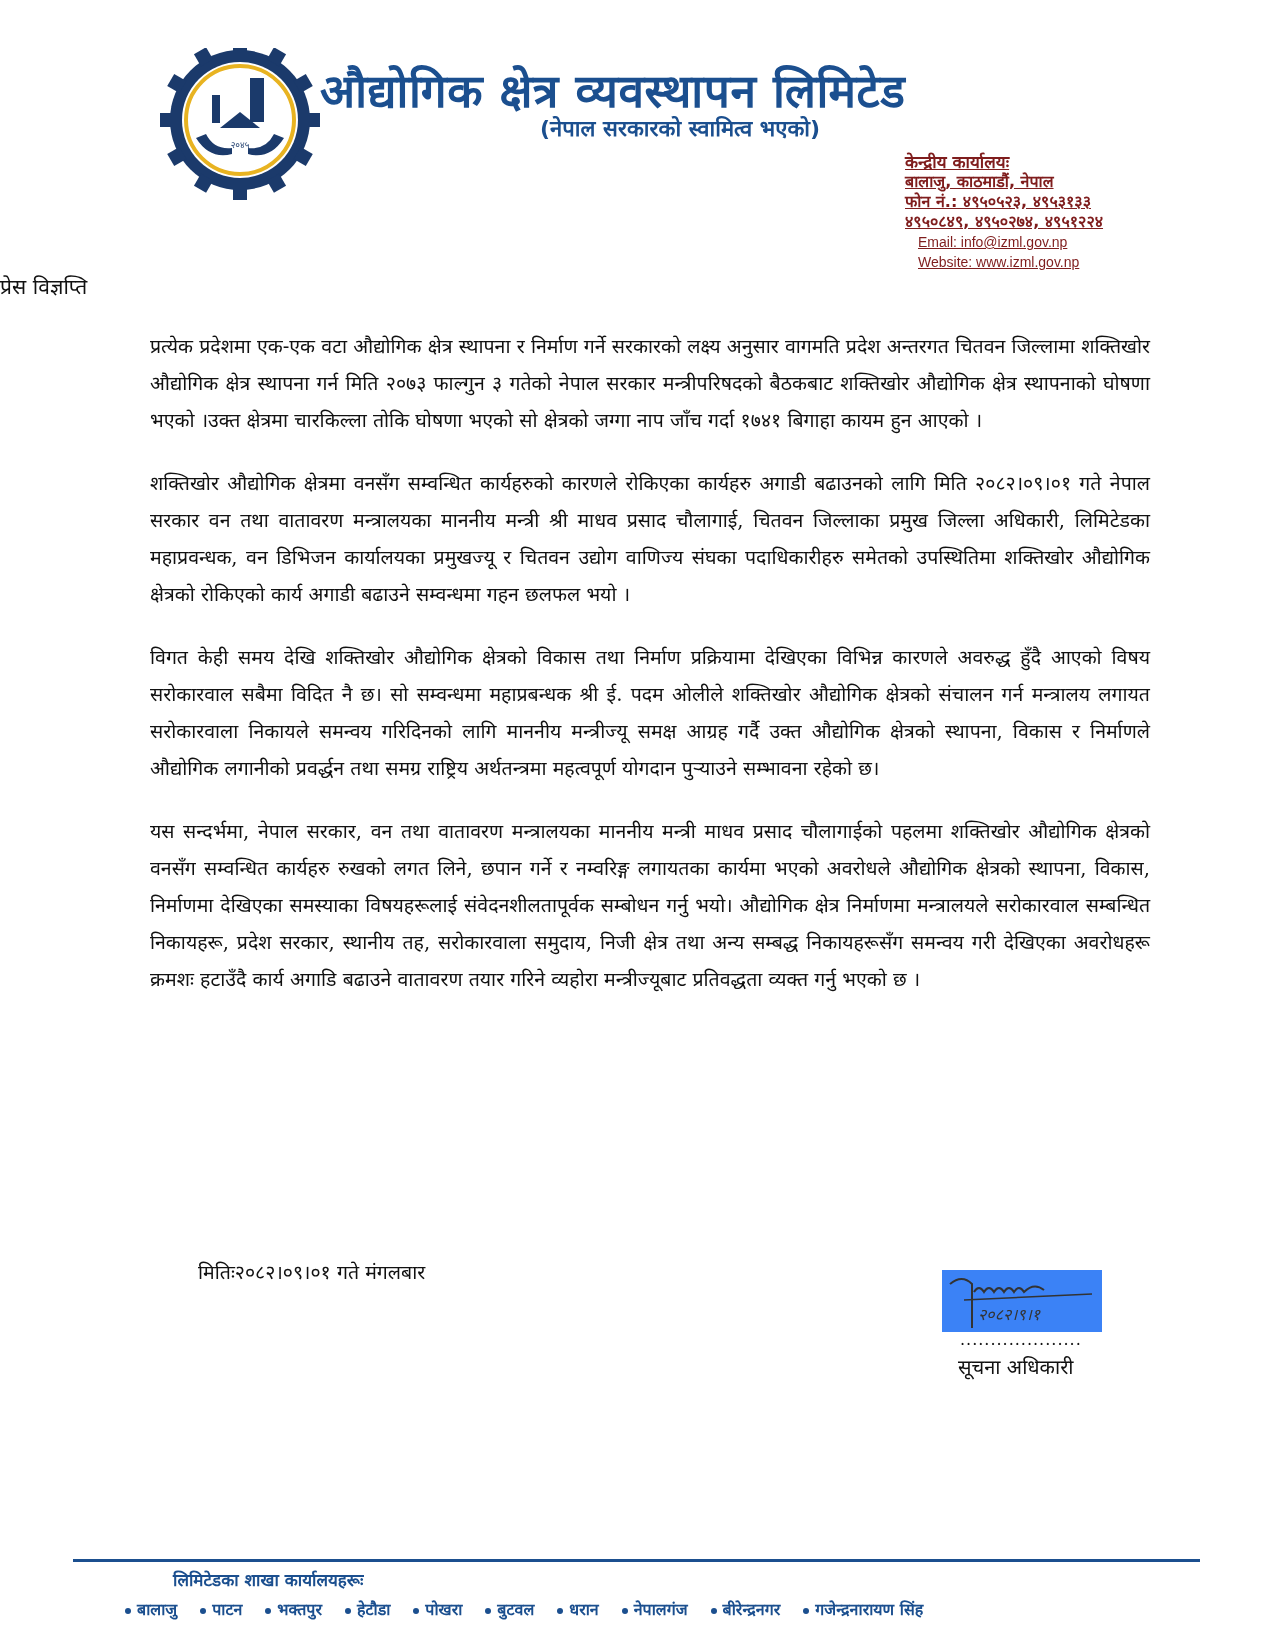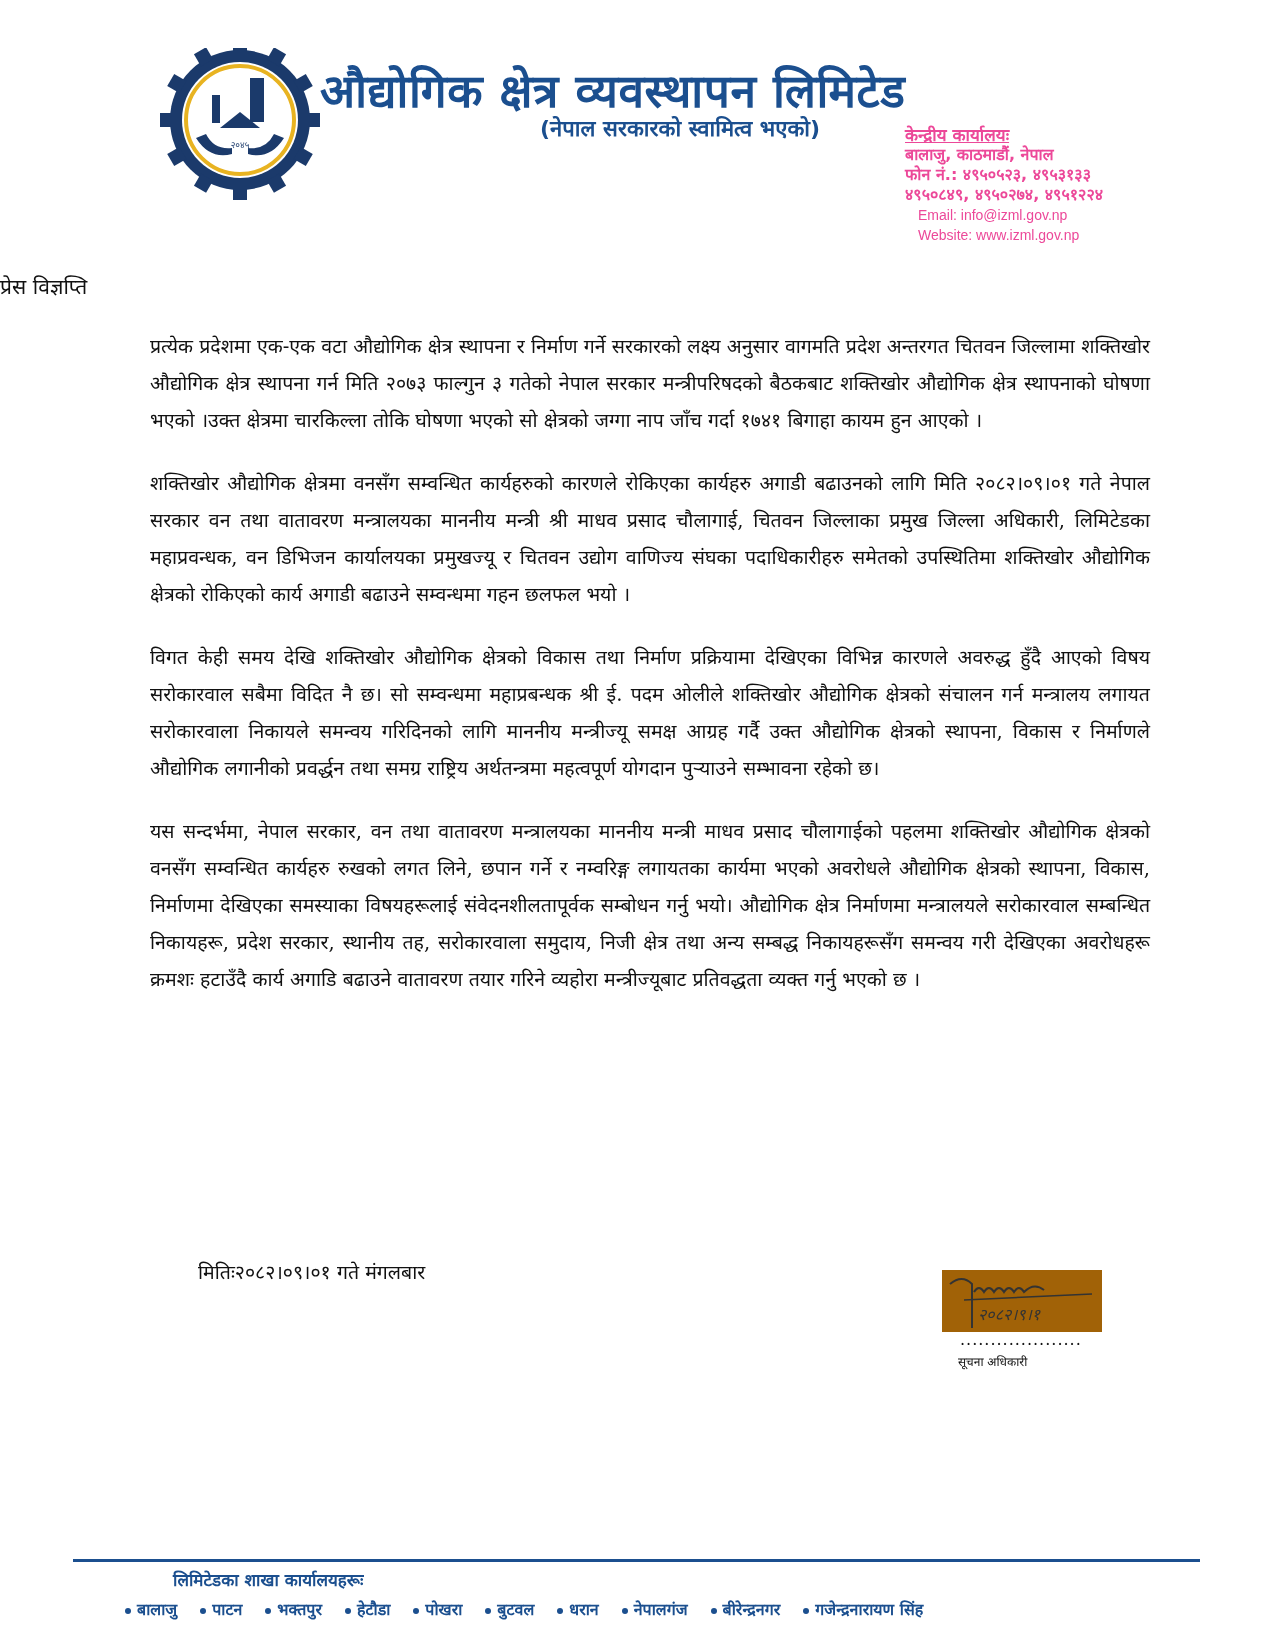--- a/index.html
+++ b/index.html
@@ -3,33 +3,33 @@
 <meta charset="utf-8">
 <style>
   html, body { margin: 0; padding: 0; background: #ffffff; }
   body { width: 1275px; height: 1650px; position: relative; overflow: hidden;
          font-family: "DejaVu Sans", sans-serif; color: #111; }
   .logo { position: absolute; left: 130px; top: 48px; width: 190px; height: 170px; }
   .org-title { position: absolute; left: 320px; top: 58px; font-size: 46px; font-weight: bold;
                color: #1b4f8f; letter-spacing: 0.5px; font-family: "DejaVu Sans", sans-serif; }
   .org-subtitle { position: absolute; left: 540px; top: 112px; font-size: 22px; font-weight: bold;
                   color: #1b4f8f; }
-  .contact { position: absolute; left: 905px; top: 125px; color: #ec4899; font-size: 16px; line-height: 20px; }
+  .contact { position: absolute; left: 905px; top: 152px; color: #7f1d1d; font-size: 16px; line-height: 20px; text-decoration: underline; }
   .contact .hdr { font-weight: bold; text-decoration: underline; font-size: 17px; }
   .contact .b { font-weight: bold; }
   .contact .en { font-family: "Liberation Sans", sans-serif; font-size: 14px; margin-left: 13px; }
   .doc-title { position: absolute; left: 0; width: 1275px; top: 272px; font-size: 21px;
                font-family: "DejaVu Serif", serif; }
   .body { position: absolute; left: 150px; width: 1000px; top: 328px;
           font-family: "DejaVu Serif", serif; font-size: 19.5px; line-height: 37px; text-align: justify; }
   .body p { margin: 0 0 26px 0; }
   .date-line { position: absolute; left: 150px; top: 1258px; font-family: "DejaVu Serif", serif; font-size: 19.5px; margin-left: 48px; }
-  .signature { position: absolute; left: 942px; top: 1270px; width: 160px; height: 62px; background: #a16207; }
+  .signature { position: absolute; left: 942px; top: 1270px; width: 160px; height: 62px; background: #3b82f6; }
   .sig-dots { position: absolute; left: 960px; top: 1330px; font-size: 16px; letter-spacing: 1px; font-family: "DejaVu Serif", serif; }
-  .sig-title { position: absolute; left: 958px; top: 1353px; font-family: "DejaVu Serif", serif; font-size: 12px; }
+  .sig-title { position: absolute; left: 958px; top: 1353px; font-family: "DejaVu Serif", serif; font-size: 20px; }
   .footer-rule { position: absolute; left: 73px; width: 1127px; top: 1559px; height: 3px; background: #1b4f8f; }
   .footer-label { position: absolute; left: 125px; top: 1568px; color: #1b4f8f; font-size: 17px; font-weight: bold; margin-left: 48px; }
   .branches { position: absolute; left: 125px; top: 1598px; display: flex; gap: 23px; color: #1b4f8f; font-size: 16px; font-weight: bold; }
   .branch .dot { display: inline-block; width: 6px; height: 6px; border-radius: 50%; background: #1b4f8f; margin-right: 6px; vertical-align: middle; }
 </style>
 </head>
 <body>
 
 <div class="logo">
   <svg width="190" height="170" viewBox="0 0 190 170">

